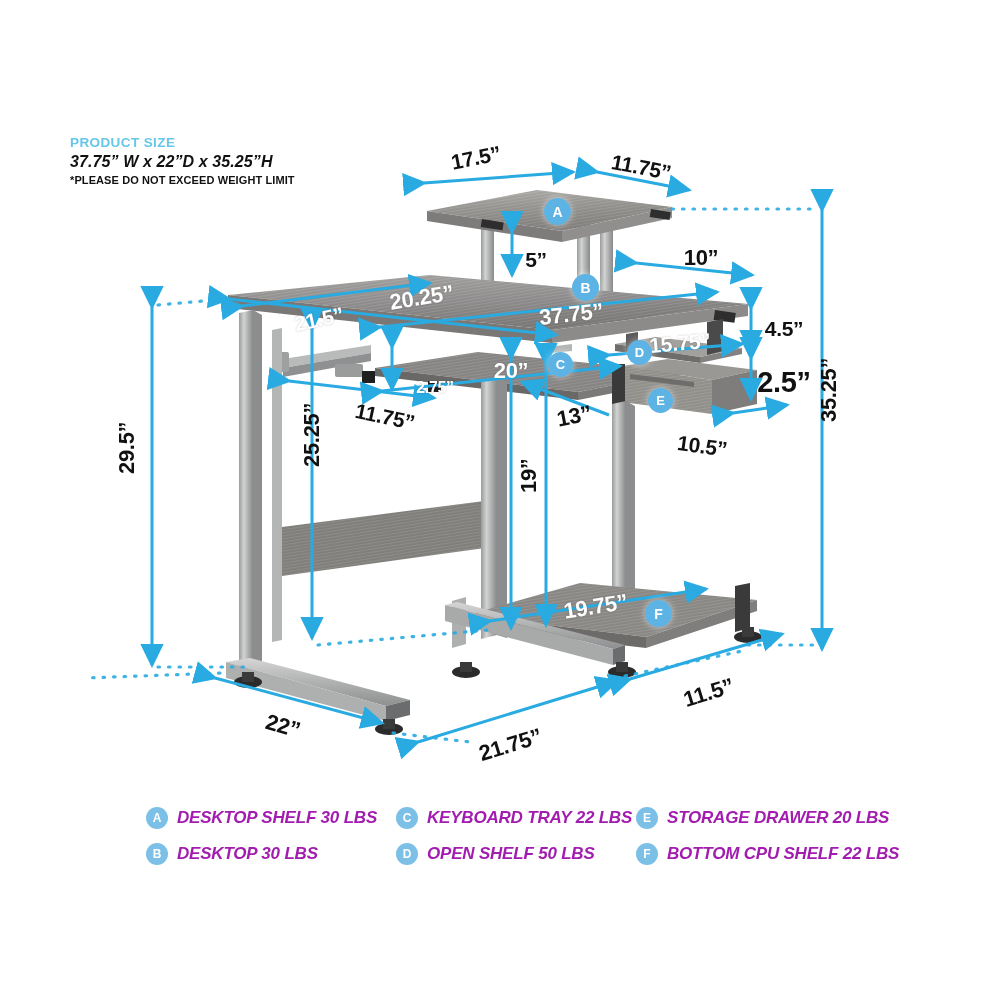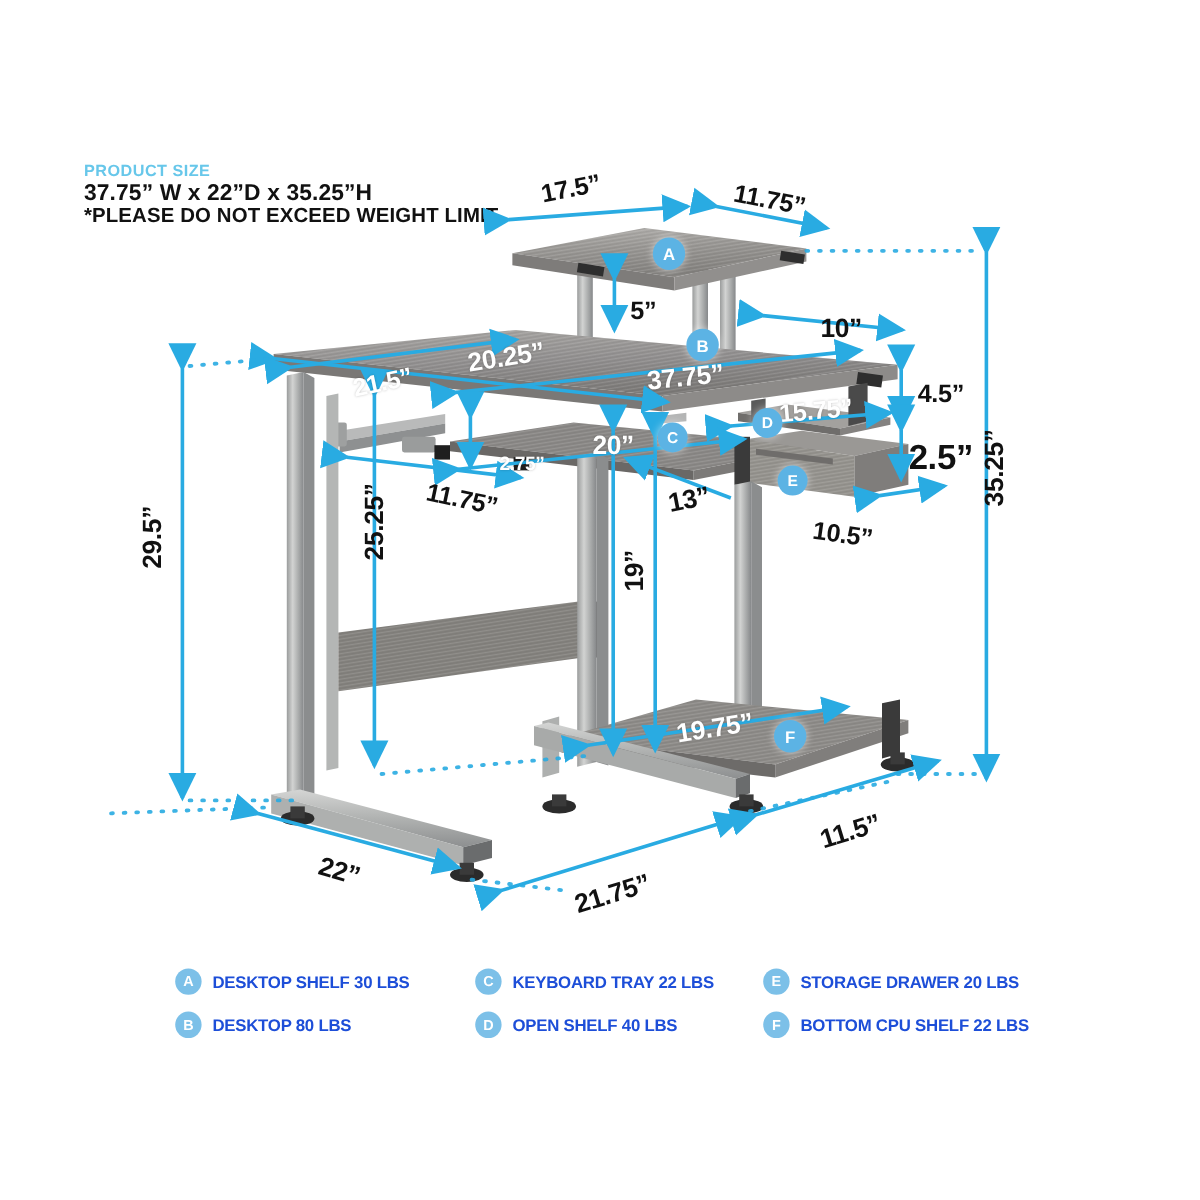--- a/index.html
+++ b/index.html
@@ -4,22 +4,22 @@
 <style>
   html,body{margin:0;padding:0;background:#ffffff;}
   body{width:1000px;height:1000px;font-family:"Liberation Sans",sans-serif;position:relative;overflow:hidden;}
 
   #stage{position:absolute;left:0;top:0;width:1000px;height:944px;}
   svg.layer{position:absolute;left:0;top:0;width:1000px;height:1000px;}
 
   
   .hdr{position:absolute;left:70px;top:134px;}
   .hdr .ttl{color:#67c7ea;font-size:13.5px;font-weight:bold;letter-spacing:.4px;line-height:17px;}
-  .hdr .dims{color:#111;font-size:19px;font-weight:bold;line-height:21px;letter-spacing:.1px;}
-  .hdr .note{color:#111;font-size:17px;font-weight:bold;line-height:16px;letter-spacing:.1px;}
+  .hdr .dims{color:#111;font-size:16px;font-weight:bold;line-height:21px;letter-spacing:.1px;font-style:italic;}
+  .hdr .note{color:#111;font-size:11px;font-weight:bold;line-height:16px;letter-spacing:.1px;}
 
   
   .dim{position:absolute;color:#111;font-weight:bold;white-space:nowrap;
        transform-origin:0 0;font-size:20px;letter-spacing:-.3px;}
   .dim.w{color:#ffffff;text-shadow:0 0 2px rgba(0,0,0,.25);}
 
   
   .badge{position:absolute;width:27px;height:27px;border-radius:50%;
          background:#5cb3e4;color:#fff;font-size:14px;font-weight:bold;
          display:flex;align-items:center;justify-content:center;
@@ -27,21 +27,21 @@
   .badge.sm{width:25px;height:25px;font-size:13px;}
 
   
   .legend{position:absolute;left:146px;top:800px;width:730px;
           display:grid;grid-template-columns:250px 240px 240px;
           grid-auto-rows:36px;align-items:center;}
   .lgitem{display:flex;align-items:center;gap:9px;}
   .lgbadge{width:22px;height:22px;border-radius:50%;background:#7cc0e8;
            color:#fff;font-size:12px;font-weight:bold;flex:0 0 auto;
            display:flex;align-items:center;justify-content:center;}
-  .lglabel{color:#1d4ed8;font-size:14px;font-weight:bold;letter-spacing:-.2px;white-space:nowrap;}
+  .lglabel{color:#a21caf;font-size:17px;font-weight:bold;letter-spacing:-.2px;white-space:nowrap;font-style:italic;}
 </style>
 </head>
 <body>
 
 <div id="stage">
 
   <div class="hdr">
     <div class="ttl">PRODUCT SIZE</div>
     <div class="dims">37.75” W x 22”D x 35.25”H</div>
     <div class="note">*PLEASE DO NOT EXCEED WEIGHT LIMIT</div>
@@ -239,21 +239,21 @@
     </g>
   </svg>
 
   <div>
     <div class="dim" style="left:474px;top:163px;transform:translate(-50%,-50%) rotate(-11deg);font-size:21px;">17.5”</div>
     <div class="dim" style="left:644px;top:162px;transform:translate(-50%,-50%) rotate(11deg);font-size:21px;">11.75”</div>
     <div class="dim" style="left:536px;top:260px;transform:translate(-50%,-50%);font-size:21px;">5”</div>
     <div class="dim w" style="left:420px;top:303px;transform:translate(-50%,-50%) rotate(-9deg);font-size:22px;">20.25”</div>
     <div class="dim w" style="left:317px;top:325px;transform:translate(-50%,-50%) rotate(-12deg);font-size:21px;">21.5”</div>
     <div class="dim w" style="left:570px;top:318px;transform:translate(-50%,-50%) rotate(-6deg);font-size:22px;">37.75”</div>
-    <div class="dim" style="left:701px;top:258px;transform:translate(-50%,-50%);font-size:22px;margin-top:16px;">10”</div>
+    <div class="dim" style="left:701px;top:258px;transform:translate(-50%,-50%);font-size:22px;">10”</div>
     <div class="dim" style="left:784px;top:329px;transform:translate(-50%,-50%);font-size:21px;">4.5”</div>
     <div class="dim w" style="left:679px;top:346px;transform:translate(-50%,-50%) rotate(-5deg);font-size:21px;">15.75”</div>
     <div class="dim w" style="left:435px;top:388px;transform:translate(-50%,-50%);font-size:16px;">2.75”</div>
     <div class="dim w" style="left:511px;top:371px;transform:translate(-50%,-50%);font-size:22px;">20”</div>
     <div class="dim" style="left:784px;top:382px;transform:translate(-50%,-50%);font-size:29px;">2.5”</div>
     <div class="dim" style="left:388px;top:411px;transform:translate(-50%,-50%) rotate(12deg);font-size:21px;">11.75”</div>
     <div class="dim" style="left:572px;top:420px;transform:translate(-50%,-50%) rotate(-11deg);font-size:22px;">13”</div>
     <div class="dim" style="left:704px;top:443px;transform:translate(-50%,-50%) rotate(8deg);font-size:21px;">10.5”</div>
     <div class="dim" style="left:140px;top:487px;transform:translate(-50%,-50%) rotate(-90deg);font-size:22px;">29.5”</div>
     <div class="dim" style="left:331px;top:480px;transform:translate(-50%,-50%) rotate(-90deg);font-size:22px;">25.25”</div>
@@ -282,25 +282,25 @@
     <div class="lgitem">
       <span class="lgbadge">C</span>
       <span class="lglabel">KEYBOARD TRAY 22 LBS</span>
     </div>
     <div class="lgitem">
       <span class="lgbadge">E</span>
       <span class="lglabel">STORAGE DRAWER 20 LBS</span>
     </div>
     <div class="lgitem">
       <span class="lgbadge">B</span>
-      <span class="lglabel">DESKTOP 80 LBS</span>
+      <span class="lglabel">DESKTOP 30 LBS</span>
     </div>
     <div class="lgitem">
       <span class="lgbadge">D</span>
-      <span class="lglabel">OPEN SHELF 40 LBS</span>
+      <span class="lglabel">OPEN SHELF 50 LBS</span>
     </div>
     <div class="lgitem">
       <span class="lgbadge">F</span>
       <span class="lglabel">BOTTOM CPU SHELF 22 LBS</span>
     </div>
   </div>
 
 </div>
 
 </body></html>

